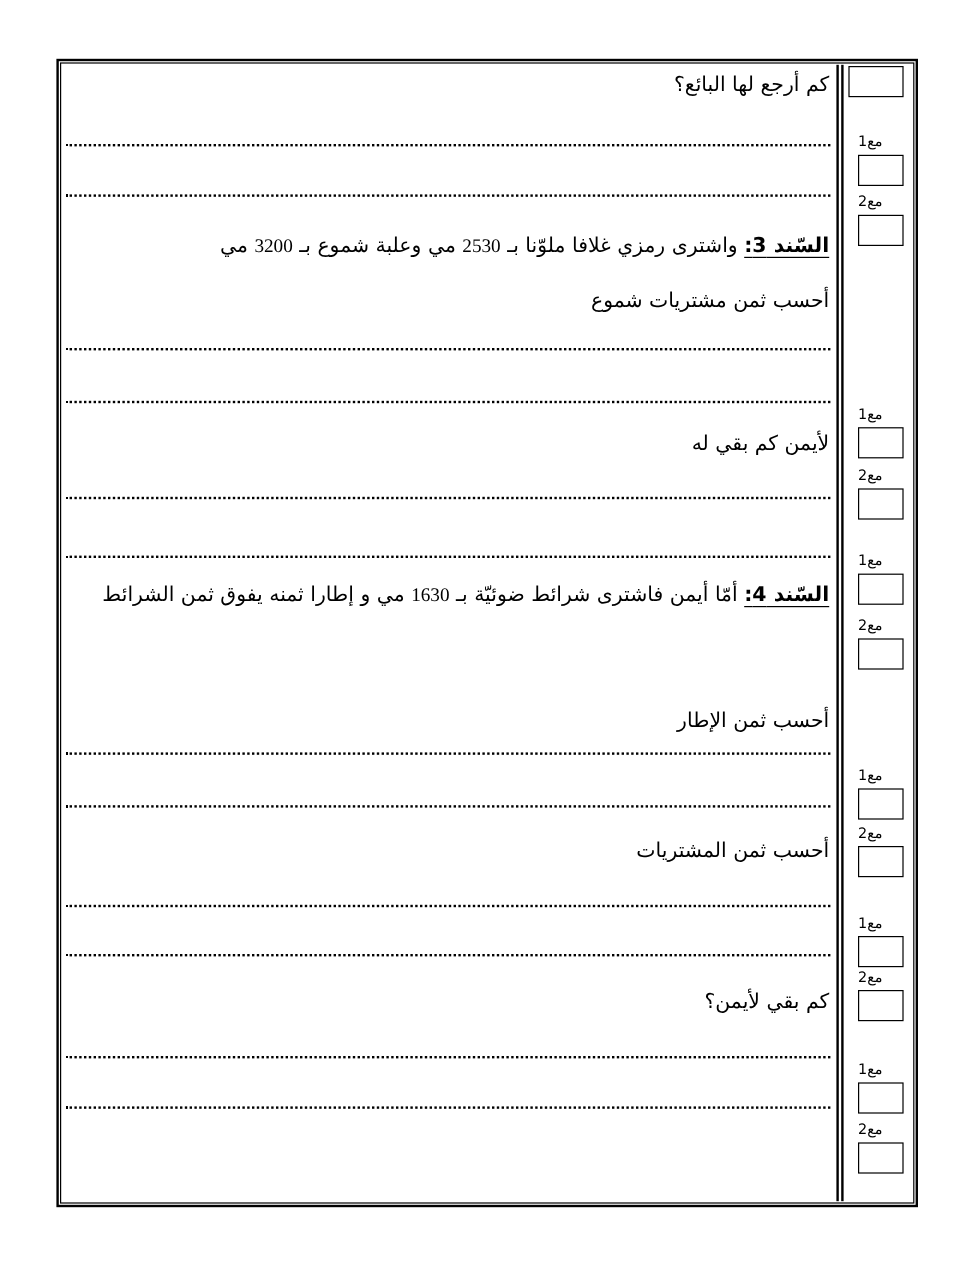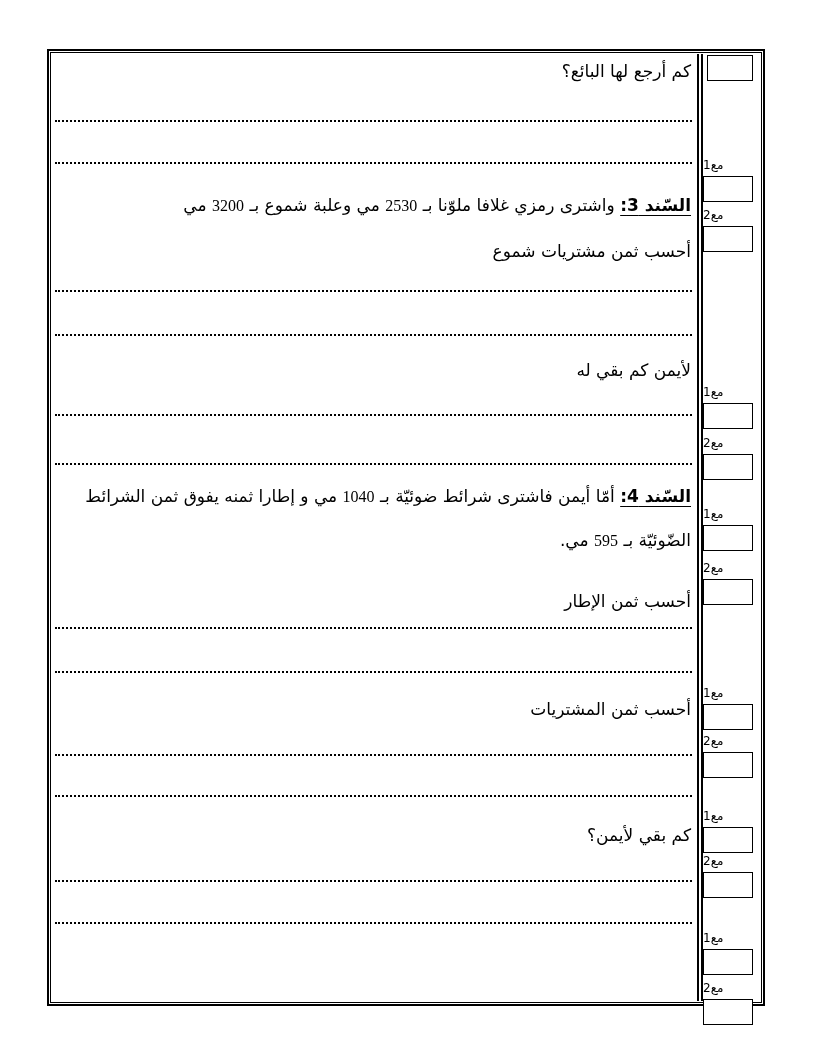--- a/index.html
+++ b/index.html
@@ -13,21 +13,21 @@
   }
   .frame-inner {
     position:absolute; inset:1px; border:1px solid #000; pointer-events:none;
   }
   
   .vdivider {
     position:absolute; top:3px; bottom:3px; right:60px; width:2px;
     border-left:2px solid #000; border-right:2px solid #000; background:#fff;
   }
   .sidebar { position:absolute; top:3px; bottom:3px; right:3px; width:57px; direction:rtl; }
-  .mark-group { position:absolute; left:0; right:7px;margin-top:47px; }
+  .mark-group { position:absolute; left:12px; right:7px; }
   .mark-label {
     font-size:12px; line-height:17px; height:17px; text-align:left;
     direction:rtl; white-space:nowrap;
   }
   .mark-box {
     width:100%; height:26px; border:1.5px solid #000; background:#fff;
     box-sizing:border-box; margin-top:2px;
   }
   .mark-box.solo { position:absolute; left:4px; right:7px; width:auto; margin-top:0; }
 
@@ -65,26 +65,23 @@
 
       <div class="answer-line" style="top:236px"></div>
       <div class="answer-line" style="top:280px"></div>
 
       <div class="txt" style="top:303px">لأيمن كم بقي له</div>
 
       <div class="answer-line" style="top:360px"></div>
       <div class="answer-line" style="top:409px"></div>
 
       <div class="txt heading" style="top:429px">
-        <span class="title">السّند 4:</span><span> أمّا أيمن فاشترى شرائط ضوئيّة بـ </span><span class="num">1040</span><span> مي و إطارا ثمنه يفوق ثمن الشرائط</span>
+        <span class="title">السّند 4:</span><span> أمّا أيمن فاشترى شرائط ضوئيّة بـ </span><span class="num">1630</span><span> مي و إطارا ثمنه يفوق ثمن الشرائط</span>
       </div>
 
-      <div class="txt" style="top:473px">
-        <span>الضّوئيّة بـ </span><span class="num">595</span><span> مي.</span>
-      </div>
 
       <div class="txt" style="top:534px">أحسب ثمن الإطار</div>
 
       <div class="answer-line" style="top:573px"></div>
       <div class="answer-line" style="top:617px"></div>
 
       <div class="txt" style="top:642px">أحسب ثمن المشتريات</div>
 
       <div class="answer-line" style="top:700px"></div>
       <div class="answer-line" style="top:741px"></div>

